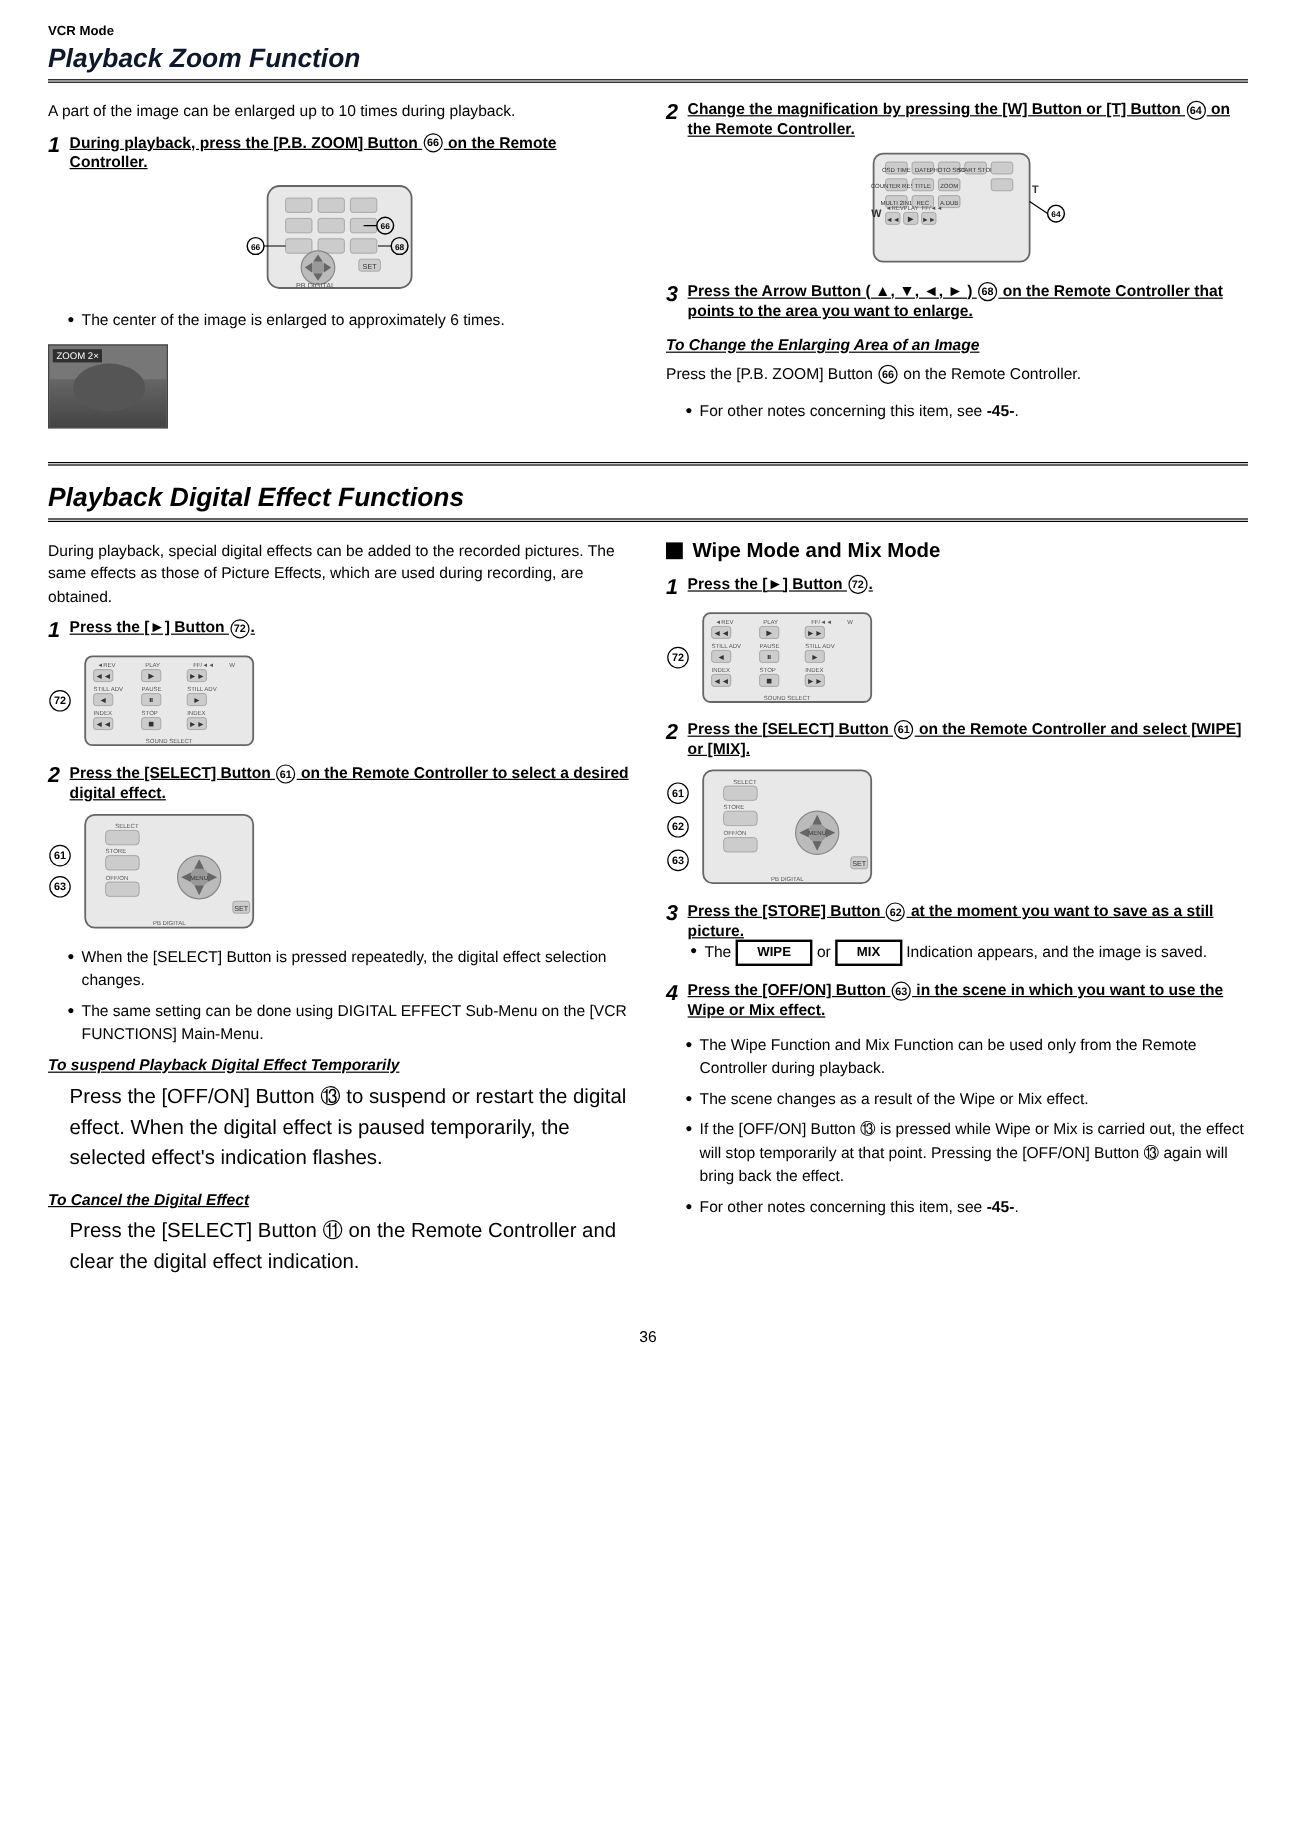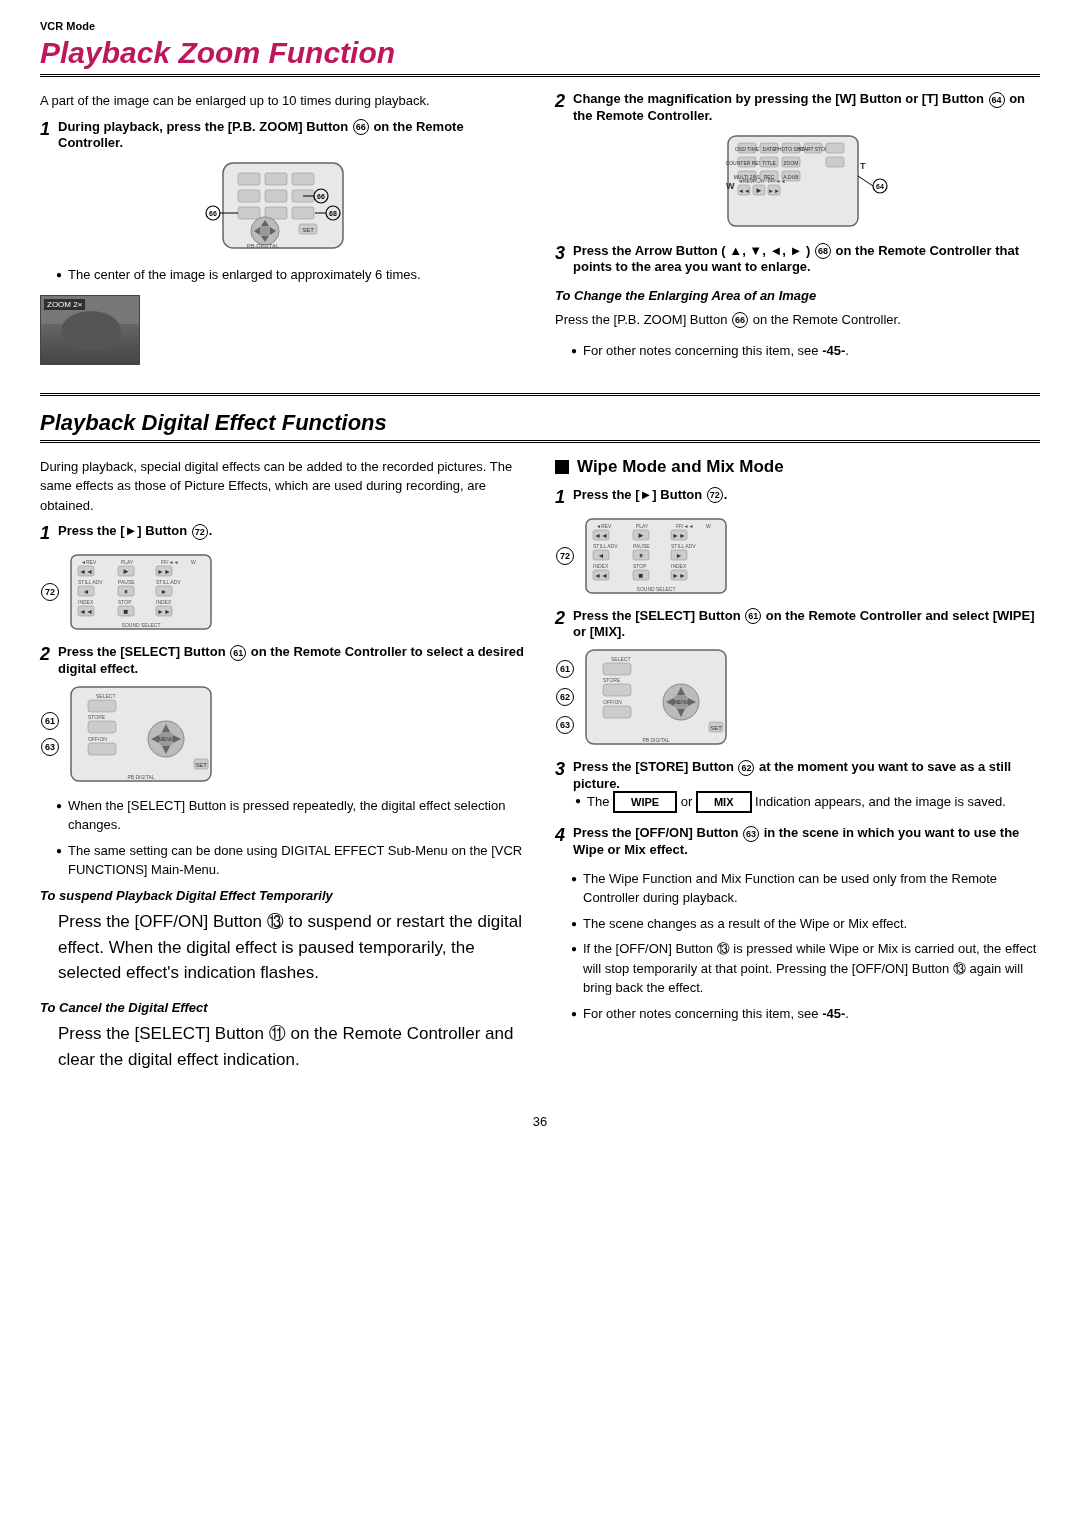--- a/index.html
+++ b/index.html
@@ -12,24 +12,24 @@
       min-height: 1526px;
       padding: 20px 40px 40px 40px;
     }
     .vcr-mode {
       font-size: 11px;
       font-weight: bold;
       color: #000;
       margin-bottom: 4px;
     }
     .section-title {
-      font-size: 30px;
+      font-size: 22px;
       font-style: italic;
       font-weight: bold;
-      color: #be185d;
+      color: #0f172a;
       margin-bottom: 4px;
     }
     .title-rule {
       border: none;
       border-top: 3px double #000;
       margin-bottom: 14px;
     }
     .two-col {
       display: flex;
       gap: 30px;
@@ -40,21 +40,21 @@
     p { margin-bottom: 8px; line-height: 1.5; }
     .step-num {
       font-size: 18px;
       font-style: italic;
       font-weight: bold;
       margin-right: 4px;
     }
     .step-block { margin-bottom: 12px; }
     .bullet { margin-left: 16px; margin-bottom: 6px; position: relative; padding-left: 12px; line-height: 1.5; }
     .bullet::before { content: "●"; position: absolute; left: 0; font-size: 10px; top: 2px; }
-    .italic-head { font-style: italic; font-weight: bold; margin-bottom: 4px; }
+    .italic-head { font-style: italic; font-weight: bold; margin-bottom: 4px; text-decoration: underline; }
     .section2-title {
       font-size: 22px;
       font-style: italic;
       font-weight: bold;
       margin-bottom: 4px;
     }
     .wipe-head {
       display: flex;
       align-items: center;
       gap: 8px;
@@ -95,21 +95,21 @@
       padding: 1px 16px;
       font-weight: bold;
       font-size: 11px;
       vertical-align: middle;
     }
     .page-num {
       text-align: center;
       margin-top: 30px;
       font-size: 13px;
     }
-    .bold { font-weight: bold; }
+    .bold { font-weight: bold; text-decoration: underline; }
     .section-divider {
       border: none;
       border-top: 3px double #000;
       margin: 18px 0 14px 0;
     }
     .indent { margin-left: 18px; }
     .small { font-size: 17px; }
   </style>
 </head>
 <body>

